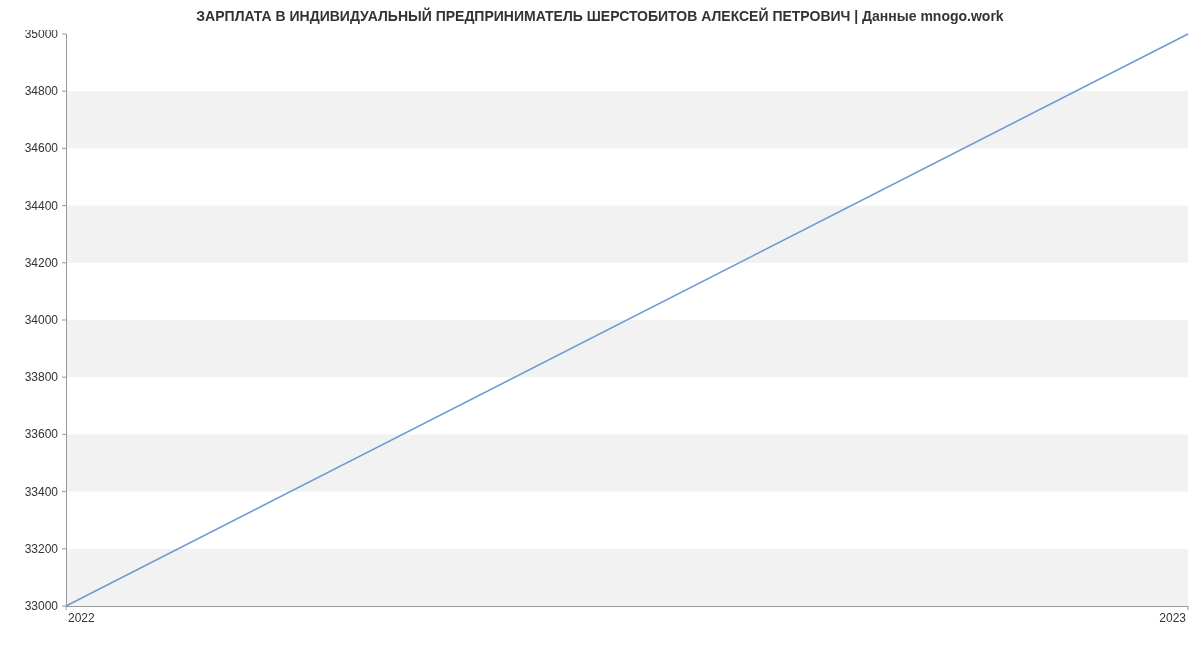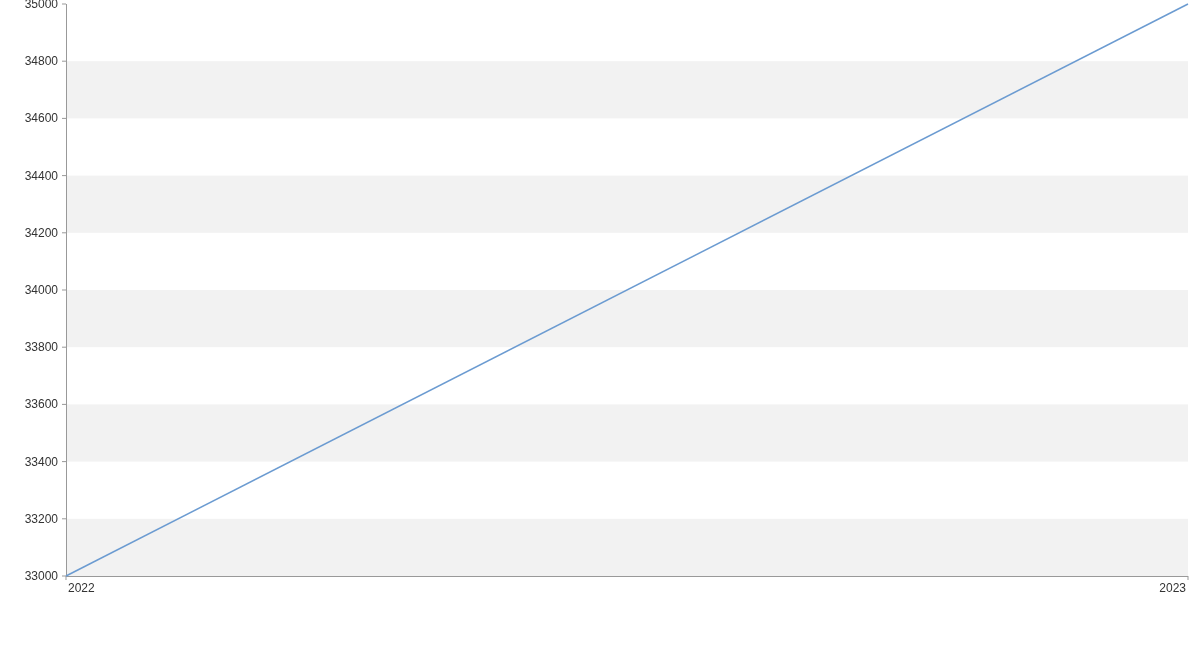--- a/index.html
+++ b/index.html
@@ -37,20 +37,21 @@
   .series-line {
     stroke: #6b9bd1;
     stroke-width: 1.5;
     fill: none;
   }
 </style>
 </head>
 <body>
 
 <div class="chart-wrap">
+  <div class="title">ЗАРПЛАТА В ИНДИВИДУАЛЬНЫЙ ПРЕДПРИНИМАТЕЛЬ ШЕРСТОБИТОВ АЛЕКСЕЙ ПЕТРОВИЧ | Данные mnogo.work</div>
   <svg id="chart-svg" width="1200" height="620" viewBox="0 0 1200 620">
       <rect x="66" y="518.8" width="1122" height="57.200000000000045" class="plot-bg-band"></rect>
       <rect x="66" y="404.4" width="1122" height="57.200000000000045" class="plot-bg-band"></rect>
       <rect x="66" y="290" width="1122" height="57.19999999999999" class="plot-bg-band"></rect>
       <rect x="66" y="175.60000000000002" width="1122" height="57.19999999999999" class="plot-bg-band"></rect>
       <rect x="66" y="61.19999999999993" width="1122" height="57.200000000000045" class="plot-bg-band"></rect>
       <text x="58" y="580" text-anchor="end" font-size="12" fill="#333">33000</text>
       <line x1="62" x2="66" y1="576" y2="576" stroke="#999"></line>
       <text x="58" y="522.8" text-anchor="end" font-size="12" fill="#333">33200</text>
       <line x1="62" x2="66" y1="518.8" y2="518.8" stroke="#999"></line>

